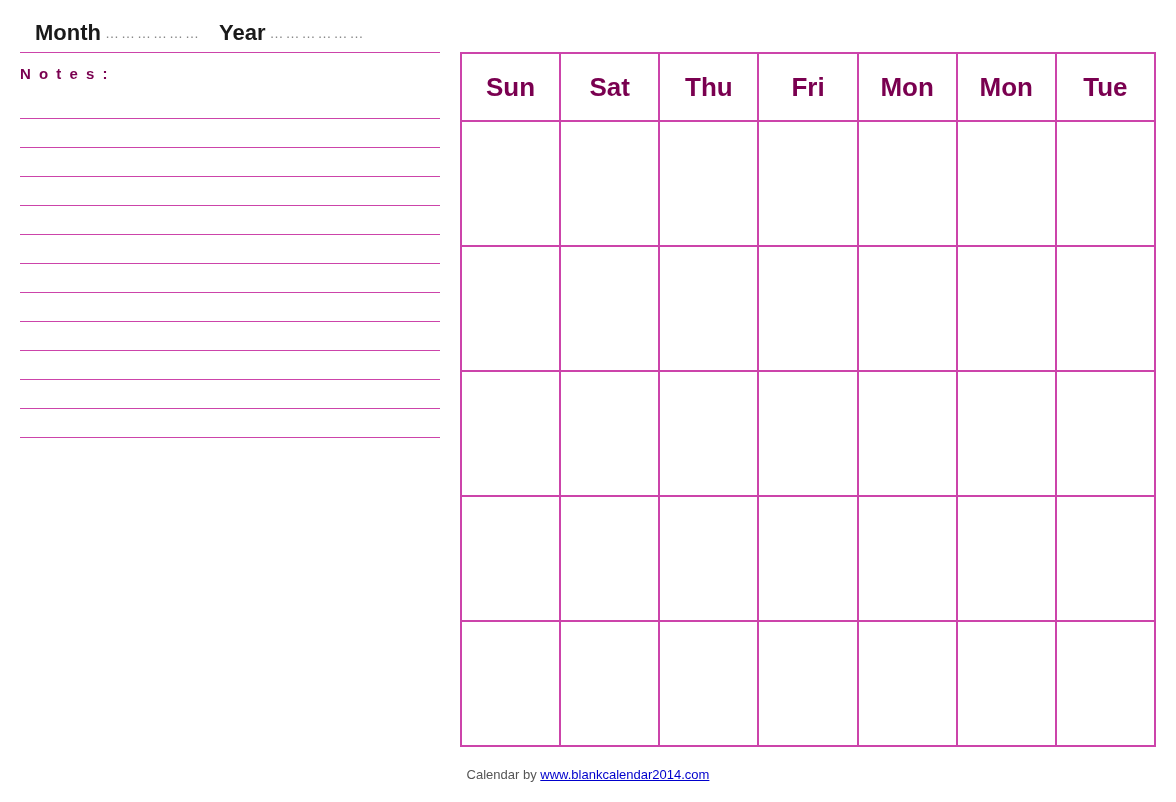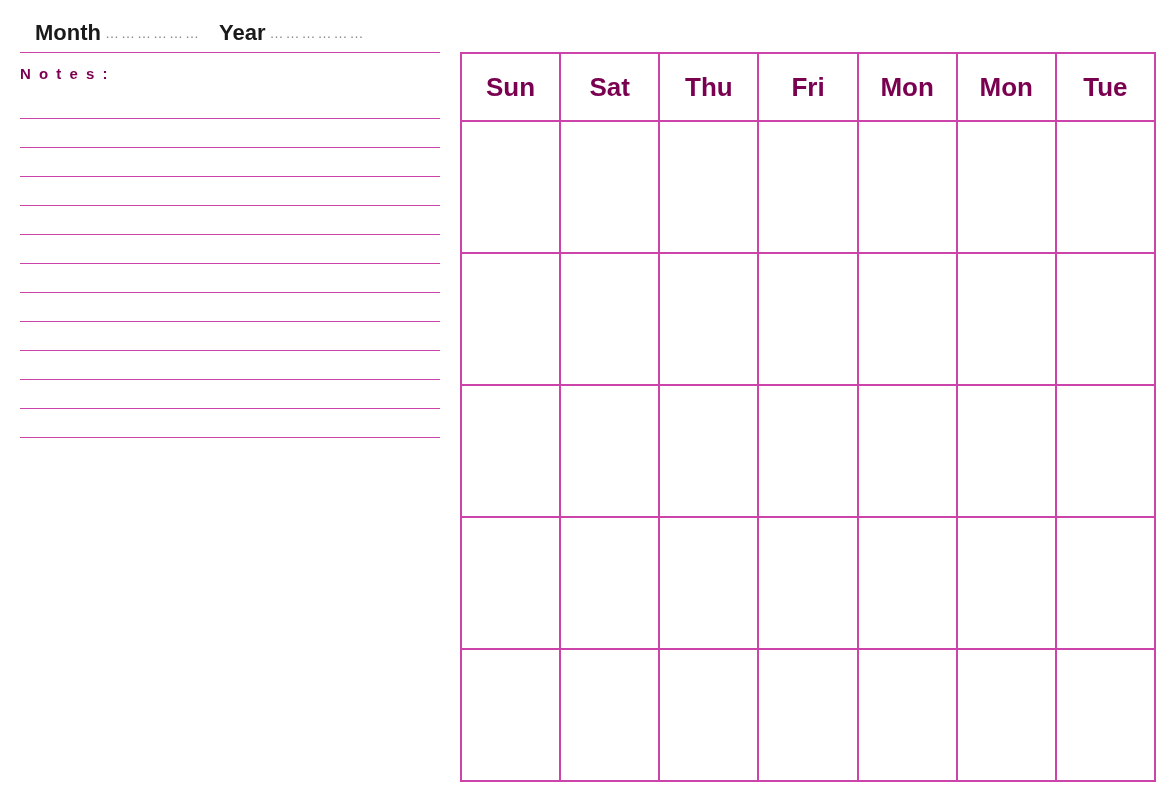--- a/index.html
+++ b/index.html
@@ -228,14 +228,17 @@
             <td></td>
             <td></td>
             <td></td>
           </tr>
         </tbody>
       </table>
     </div>
 
   </div>
 
+  <div class="footer">
+    <span>Calendar by </span><a href="#">www.blankcalendar2014.com</a>
+  </div>
 
 </div>
 
 </body></html>

